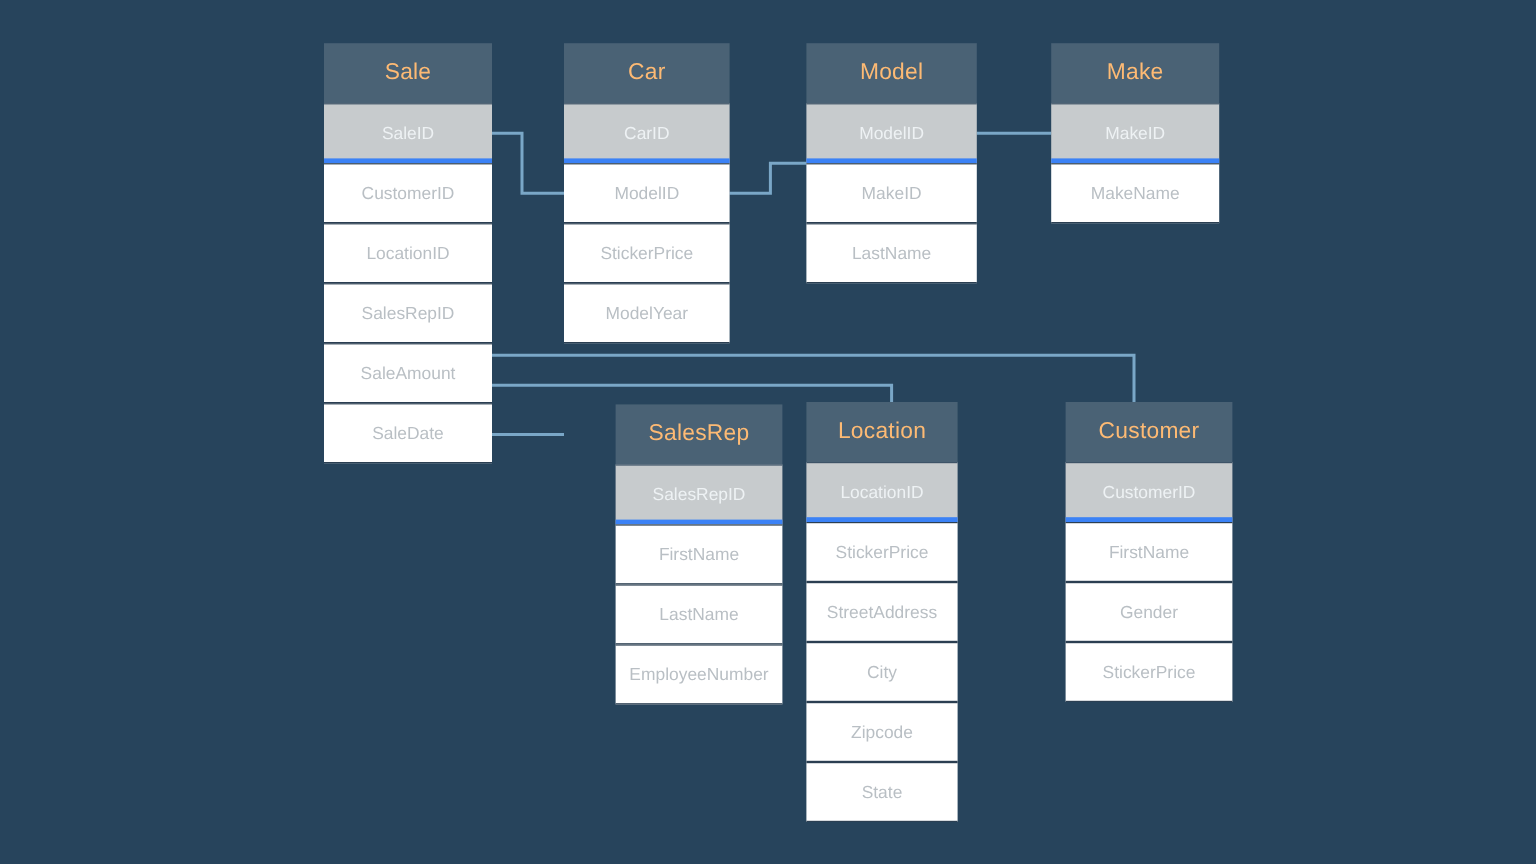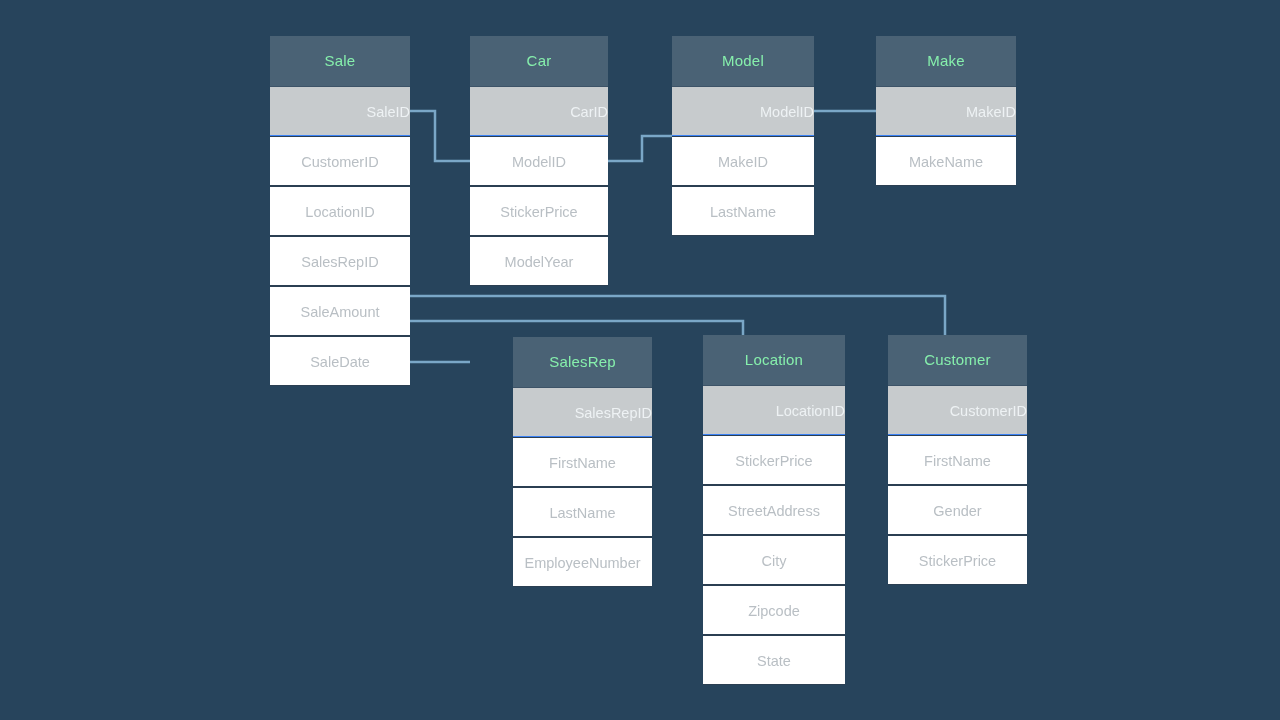--- a/index.html
+++ b/index.html
@@ -13,22 +13,22 @@
 
   
   #wires{position:absolute;left:0;top:0;width:1280px;height:720px;z-index:1;}
 
   .table{
     position:absolute;z-index:2;
     box-sizing:border-box;
   }
   .tbl-header{
     background:#4a6275;
-    color:#86efac;
-    font-size:15px;
+    color:#fdba74;
+    font-size:19px;
     height:50px;
     line-height:50px;
     text-align:center;
     letter-spacing:.2px;
     box-sizing:border-box;
   }
   .row{
     height:50px;
     line-height:50px;
     text-align:center;
@@ -38,22 +38,21 @@
     color:#b9bfc4;
     border-top:1px solid #2b3f52;
     border-bottom:1px solid #2b3f52;
     overflow:hidden;
     white-space:nowrap;
   }
   .row.pk{
     background:#c7cbcd;
     color:#eef2f4;
     border-top:1px solid #3d5367;
-    border-bottom:1px solid #3b82f6;
-    text-align:right;
+    border-bottom:4px solid #3b82f6;
   }
 </style>
 </head>
 <body>
 
 <div id="canvas">
   <svg id="wires" viewBox="0 0 1280 720" xmlns="http://www.w3.org/2000/svg">
       <path d="M 410 111 L 435 111 L 435 161 L 470 161" fill="none" stroke="#7aa7c7" stroke-width="2.5" stroke-linejoin="miter" stroke-linecap="butt"></path>
       <path d="M 608 161 L 642 161 L 642 136 L 672 136" fill="none" stroke="#7aa7c7" stroke-width="2.5" stroke-linejoin="miter" stroke-linecap="butt"></path>
       <path d="M 814 111 L 876 111" fill="none" stroke="#7aa7c7" stroke-width="2.5" stroke-linejoin="miter" stroke-linecap="butt"></path>
@@ -89,21 +88,21 @@
         <div class="row pk">MakeID</div>
         <div class="row">MakeName</div>
       </div>
       <div class="table" style="left: 470px; top: 337px; width: 139px; margin-left: 43px;">
         <div class="tbl-header">SalesRep</div>
         <div class="row pk">SalesRepID</div>
         <div class="row">FirstName</div>
         <div class="row">LastName</div>
         <div class="row">EmployeeNumber</div>
       </div>
-      <div class="table" style="left: 672px; top: 335px; width: 142px; margin-left: 31px;">
+      <div class="table" style="left: 672px; top: 335px; width: 126px;">
         <div class="tbl-header">Location</div>
         <div class="row pk">LocationID</div>
         <div class="row">StickerPrice</div>
         <div class="row">StreetAddress</div>
         <div class="row">City</div>
         <div class="row">Zipcode</div>
         <div class="row">State</div>
       </div>
       <div class="table" style="left: 876px; top: 335px; width: 139px; margin-left: 12px;">
         <div class="tbl-header">Customer</div>

